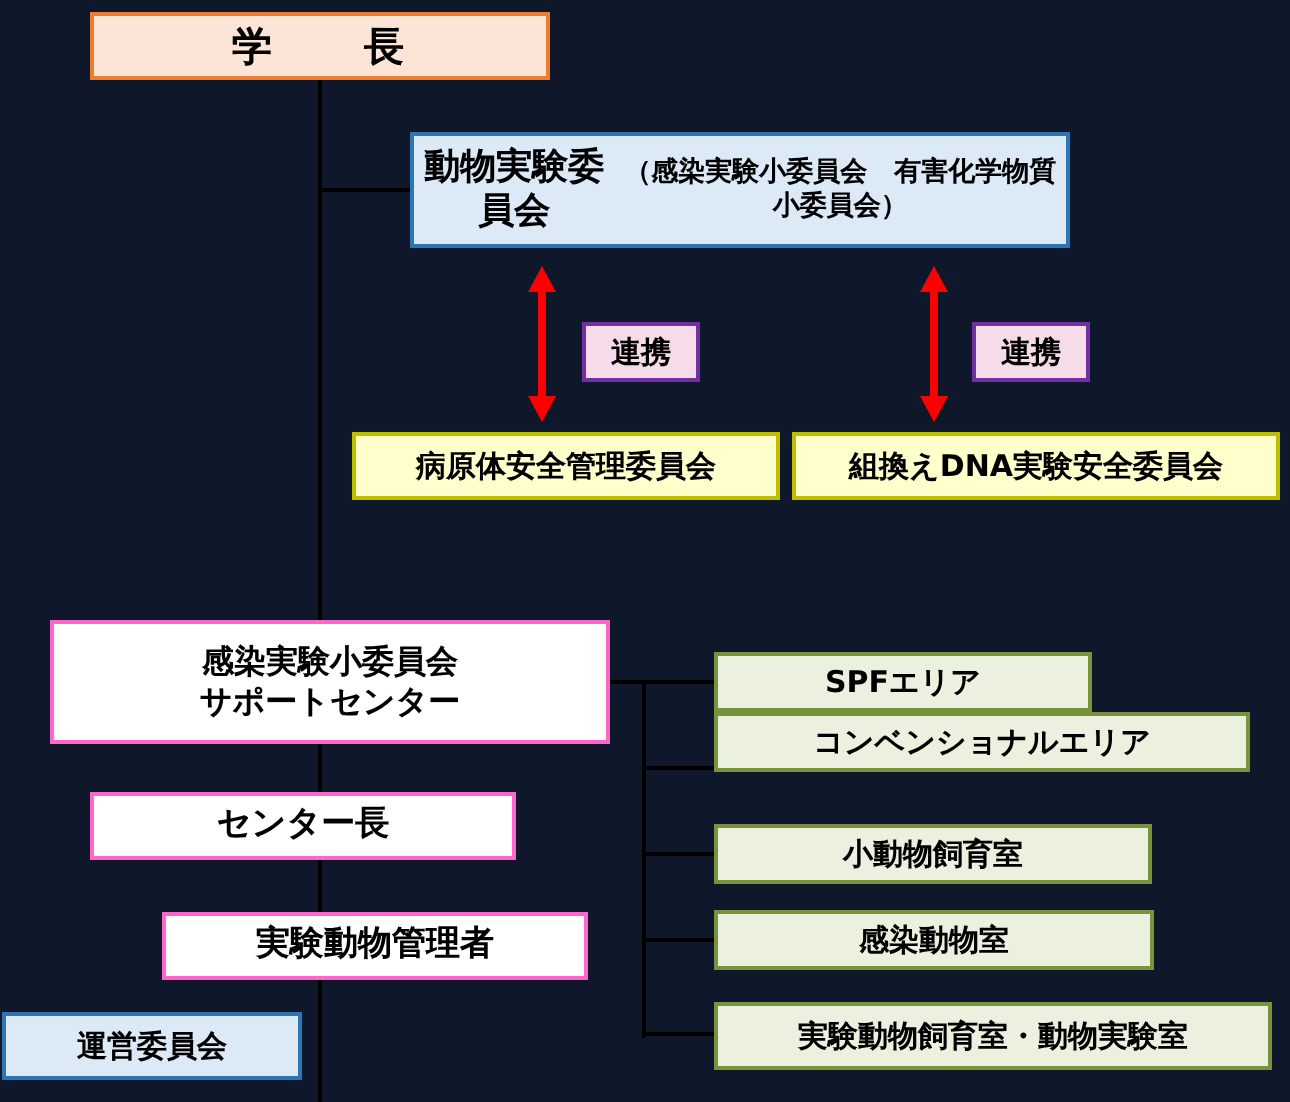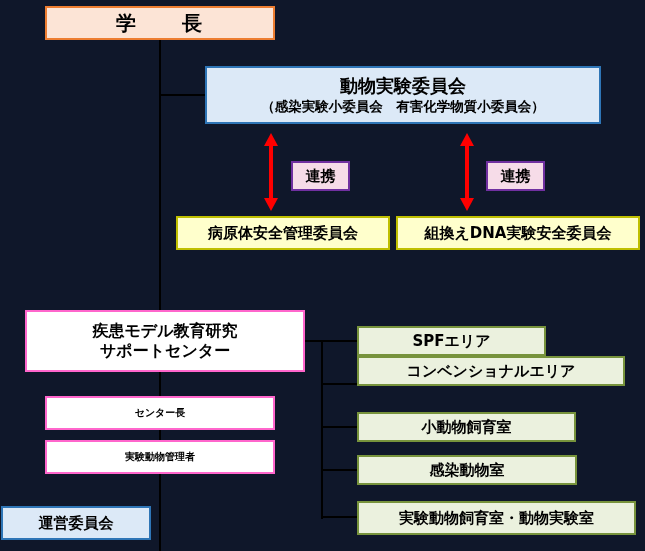--- a/index.html
+++ b/index.html
@@ -39,23 +39,23 @@
   .l-stub-4      { left: 321px; top: 469px; width: 36px; height: 2px; }
   .l-stub-5      { left: 321px; top: 516px; width: 36px; height: 2px; }
 
   
   .president {
     left: 45px; top: 6px; width: 230px; height: 34px;
     background: var(--orange-fill); border-color: var(--orange-border);
     font-size: 20px; letter-spacing: 2px;
   }
   .committee {
-    left: 205px; top: 66px; width: 396px; height: 58px;
+    left: 205px; top: 66px; width: 330px; height: 58px;
     background: var(--blue-fill); border-color: var(--blue-border);
-    flex-direction: column;
+    flex-direction: row;
   }
   .committee .t1 { font-size: 18px; }
   .committee .t2 { font-size: 13.5px; }
 
   .renkei {
     width: 59px; height: 30px; font-size: 15px;
     background: var(--purple-fill); border-color: var(--purple-border);
   }
   .renkei-left  { left: 291px; top: 161px; }
   .renkei-right { left: 486px; top: 161px; }
@@ -65,25 +65,25 @@
     background: var(--yellow-fill); border-color: var(--yellow-border);
   }
   .pathogen { left: 176px; width: 214px; }
   .dna      { left: 396px; width: 244px; }
 
   .center-box {
     left: 25px; top: 310px; width: 280px; height: 62px;
     border-color: var(--pink-border); font-size: 16px; flex-direction: column;
   }
   .pinkbar {
-    left: 45px; width: 230px; height: 34px;
-    border-color: var(--pink-border); font-size: 10px;
+    left: 45px; width: 213px; height: 34px;
+    border-color: var(--pink-border); font-size: 17px;
   }
   .center-head    { top: 396px; }
-  .animal-manager { top: 440px; }
+  .animal-manager { top: 456px; margin-left: 36px; }
 
   .steering {
     left: 1px; top: 506px; width: 150px; height: 34px; font-size: 15px;
     background: var(--blue-fill); border-color: var(--blue-border);
   }
 
   .green {
     left: 357px; height: 30px; font-size: 15px;
     background: var(--green-fill); border-color: var(--green-border);
   }
@@ -142,21 +142,21 @@
   </div>
 
   <div class="box yellow pathogen">
     <span>病原体安全管理委員会</span>
   </div>
   <div class="box yellow dna">
     <span>組換えDNA実験安全委員会</span>
   </div>
 
   <div class="box center-box">
-    <div>疾患モデル教育研究</div>
+    <div>感染実験小委員会</div>
     <div>サポートセンター</div>
   </div>
 
   <div class="box pinkbar center-head">
     <span>センター長</span>
   </div>
   <div class="box pinkbar animal-manager">
     <span>実験動物管理者</span>
   </div>
 

